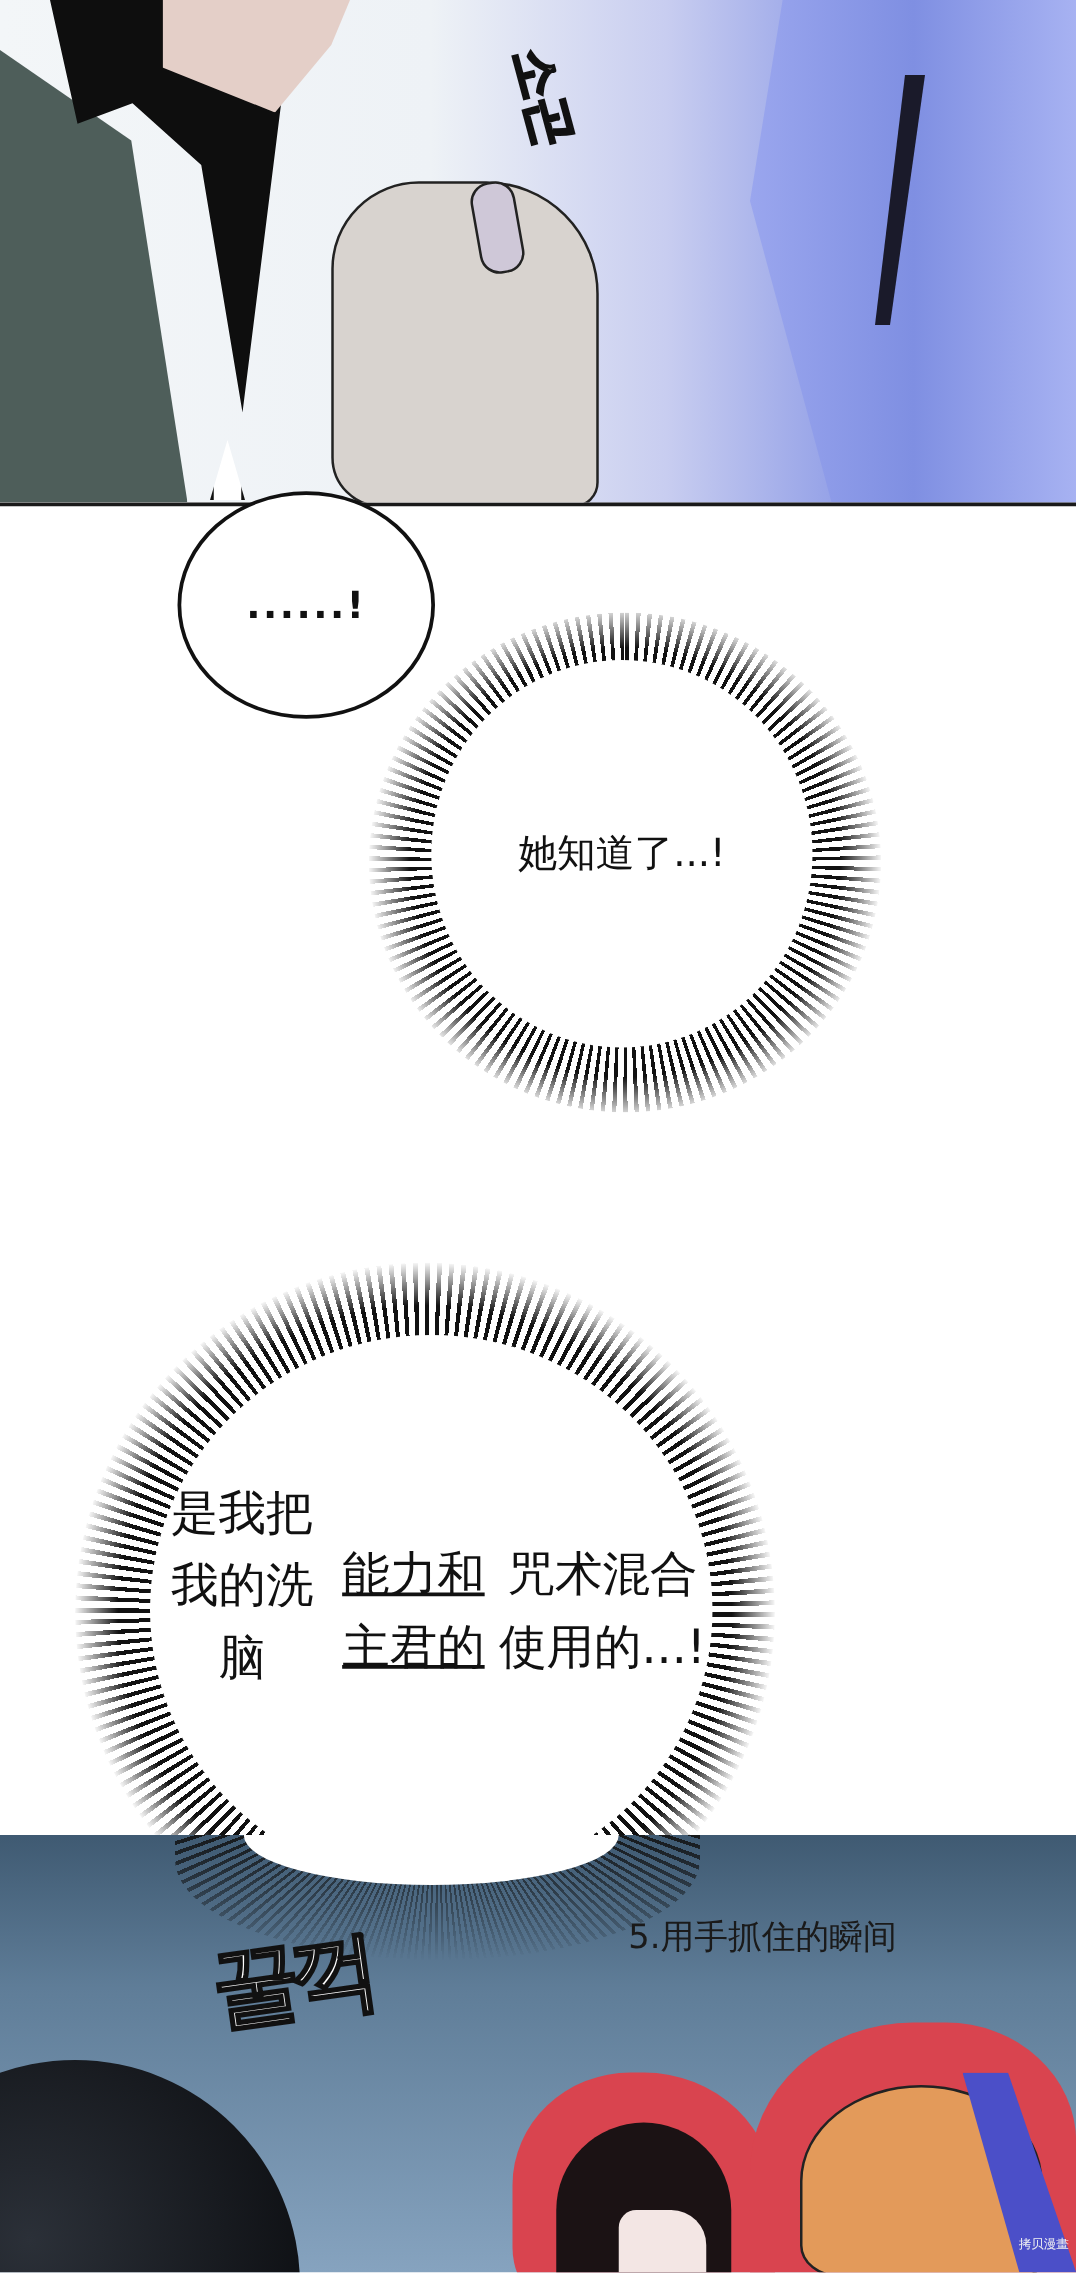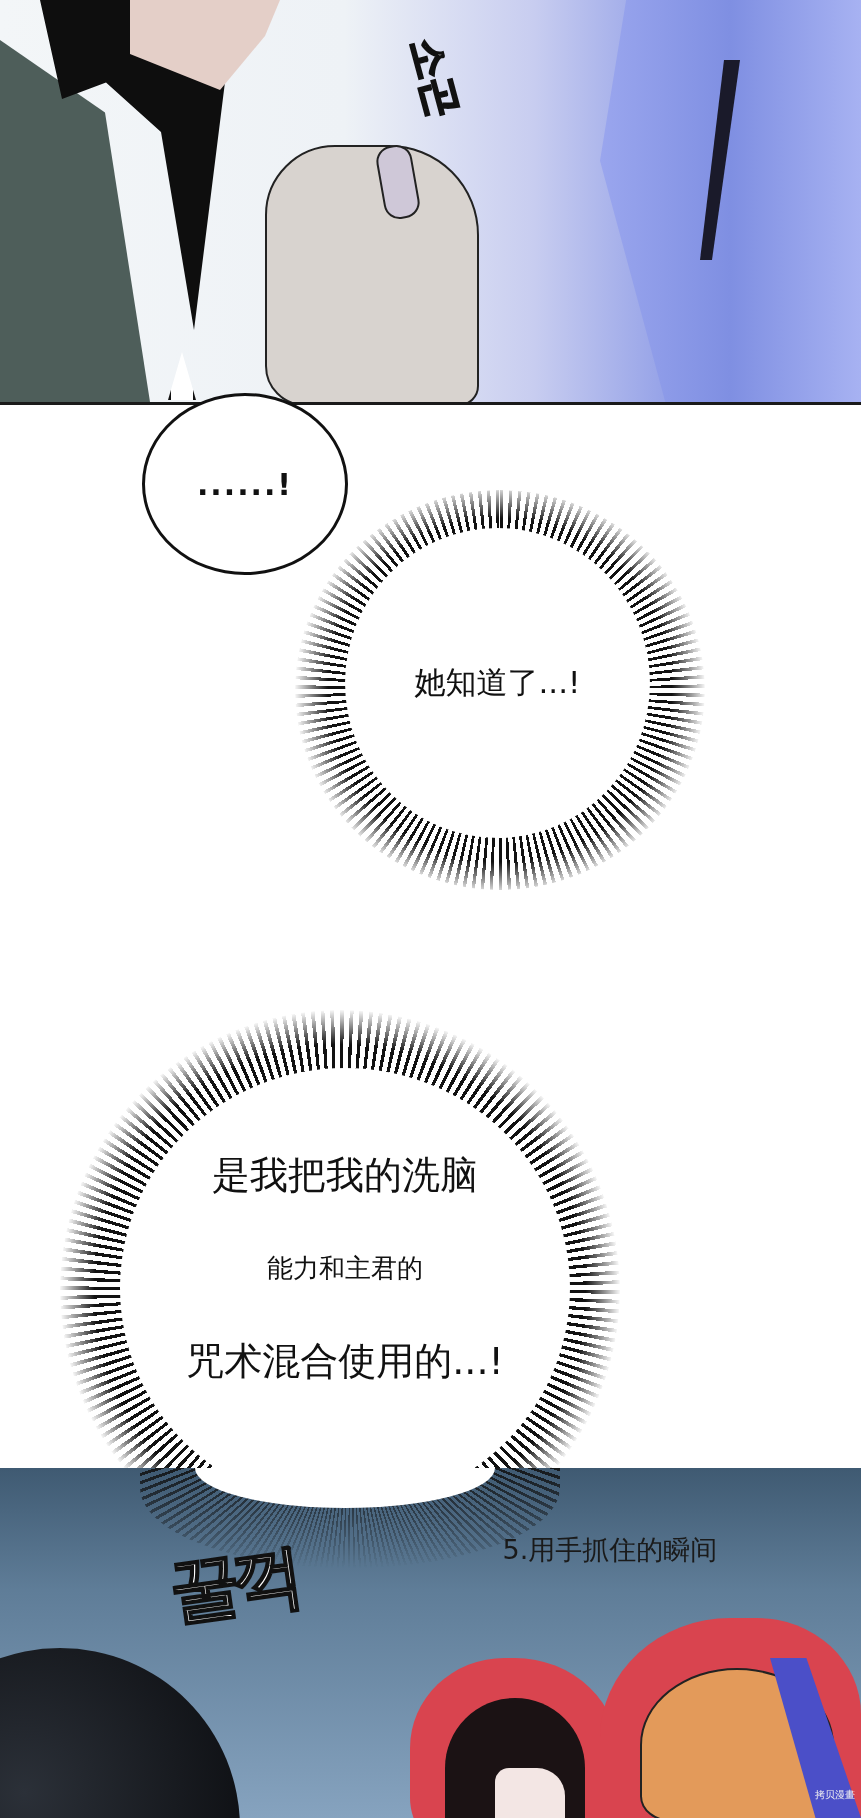--- a/index.html
+++ b/index.html
@@ -37,24 +37,24 @@
 <div class="bubble" style="left:142px;top:393px;width:200px;height:176px;border:3px solid #111;border-radius:50%;">
   <span style="font-size:30px;font-weight:bold;letter-spacing:2px;">......!</span>
 </div>
 
 <div class="burst" style="left:295px;top:490px;width:410px;height:400px;background:repeating-conic-gradient(#111 0deg 1deg,#fff 1deg 2.6deg);-webkit-mask:radial-gradient(circle,#000 60%,transparent 72%);mask:radial-gradient(circle,#000 60%,transparent 72%);"></div>
 <div class="bubble" style="left:345px;top:528px;width:305px;height:310px;border-radius:50%;">
   <span style="font-size:31px;">她知道了...!</span>
 </div>
 
 <div class="burst" style="left:60px;top:1010px;width:560px;height:560px;background:repeating-conic-gradient(#111 0deg 0.8deg,#fff 0.8deg 2deg);-webkit-mask:radial-gradient(circle,#000 62%,transparent 71%);mask:radial-gradient(circle,#000 62%,transparent 71%);"></div>
-<div class="bubble" style="left:120px;top:1068px;width:450px;height:440px;border-radius:50%;flex-direction:column;gap:35px;">
+<div class="bubble" style="left:120px;top:1068px;width:450px;height:440px;border-radius:50%;">
   <div style="font-size:38px;line-height:58px;margin-top:-40px;">是我把我的洗脑</div>
-  <div style="font-size:26px;line-height:58px;">能力和主君的</div>
-  <div style="font-size:38px;line-height:58px;text-align:right;">咒术混合使用的...!</div>
+  <div style="font-size:38px;line-height:58px;text-decoration:underline;">能力和主君的</div>
+  <div style="font-size:38px;line-height:58px;">咒术混合使用的...!</div>
 </div>
 
 <div class="panel" id="panel-bottom">
   <div class="burst" style="left:140px;top:-60px;width:420px;height:160px;background:repeating-conic-gradient(from 90deg at 50% 0%,#111 0deg 0.8deg,transparent 0.8deg 2deg);border-radius:0 0 50% 50%;-webkit-mask:linear-gradient(#000 30%,transparent);mask:linear-gradient(#000 30%,transparent);"></div>
   <div class="shape" style="left:195px;top:-40px;width:300px;height:80px;background:#fff;border-radius:0 0 50% 50%;"></div>
 
   <div class="shape" style="left:-120px;top:180px;width:360px;height:360px;background:radial-gradient(circle at 40% 40%,#2b3038,#101216 70%);border-radius:50%;"></div>
   <div class="sfx" style="left:170px;top:70px;font-size:70px;transform:rotate(-8deg);letter-spacing:-6px;">꿀꺽</div>
   <div class="caption" style="left:440px;top:62px;width:340px;">
     <div>5.用手抓住的瞬间</div>

